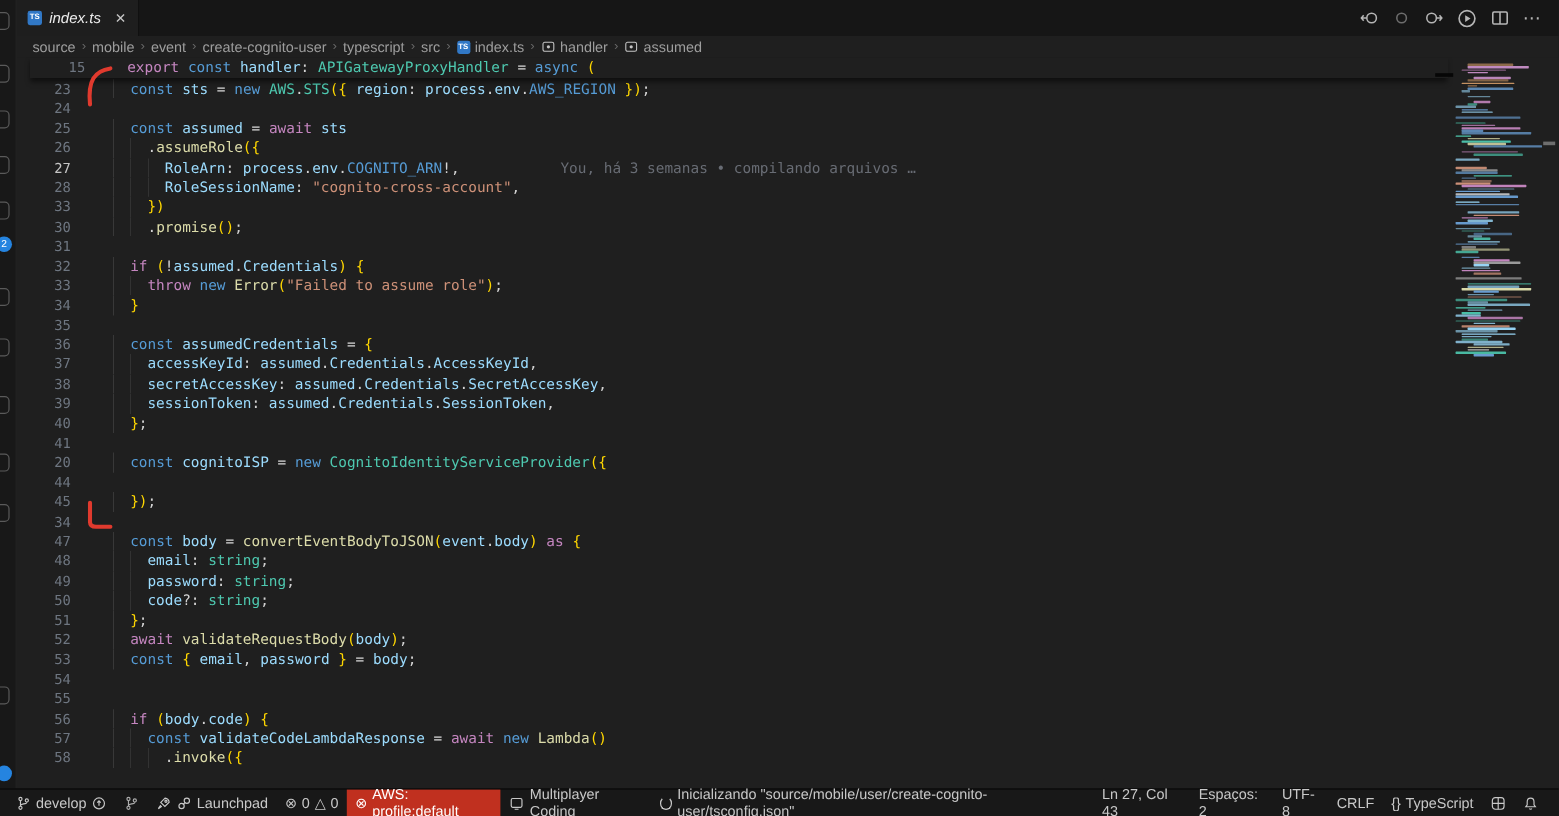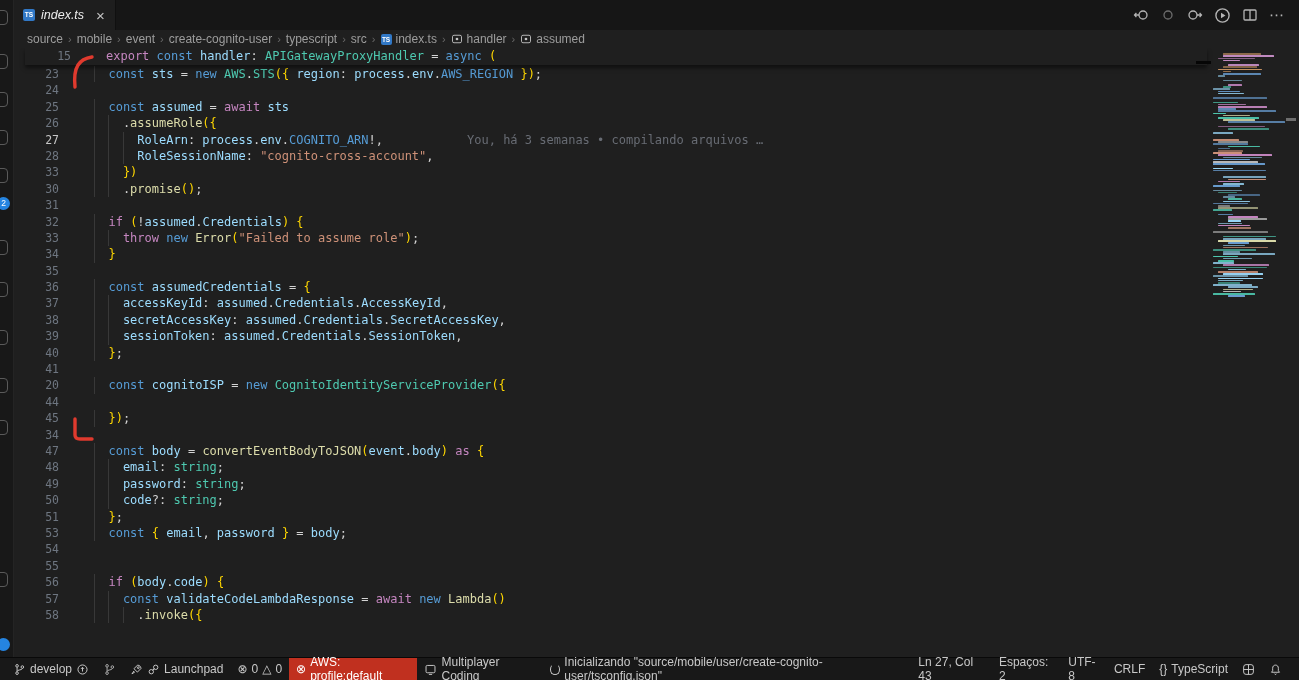--- a/index.html
+++ b/index.html
@@ -205,20 +205,21 @@
       <div class="code-line"><span class="ln">41</span><span class="ctext"></span></div>
       <div class="code-line"><span class="ln">20</span><span class="ctext"><span class="tk-ind"></span><span class="tk-st">const </span><span class="tk-vr">cognitoISP</span><span class="tk-pn"> = </span><span class="tk-st">new </span><span class="tk-ty">CognitoIdentityServiceProvider</span><span class="tk-br">({</span></span></div>
       <div class="code-line"><span class="ln">44</span></div>
       <div class="code-line"><span class="ln">45</span><span class="ctext"><span class="tk-ind"></span><span class="tk-br">})</span><span class="tk-pn">;</span></span></div>
       <div class="code-line"><span class="ln">34</span><span class="ctext"></span></div>
       <div class="code-line"><span class="ln">47</span><span class="ctext"><span class="tk-ind"></span><span class="tk-st">const </span><span class="tk-vr">body</span><span class="tk-pn"> = </span><span class="tk-fn">convertEventBodyToJSON</span><span class="tk-br">(</span><span class="tk-vr">event</span><span class="tk-pn">.</span><span class="tk-vr">body</span><span class="tk-br">)</span><span class="tk-kw"> as </span><span class="tk-br">{</span></span></div>
       <div class="code-line"><span class="ln">48</span><span class="ctext"><span class="tk-ind"></span><span class="tk-ind"></span><span class="tk-vr">email</span><span class="tk-pn">: </span><span class="tk-ty">string</span><span class="tk-pn">;</span></span></div>
       <div class="code-line"><span class="ln">49</span><span class="ctext"><span class="tk-ind"></span><span class="tk-ind"></span><span class="tk-vr">password</span><span class="tk-pn">: </span><span class="tk-ty">string</span><span class="tk-pn">;</span></span></div>
       <div class="code-line"><span class="ln">50</span><span class="ctext"><span class="tk-ind"></span><span class="tk-ind"></span><span class="tk-vr">code</span><span class="tk-pn">?: </span><span class="tk-ty">string</span><span class="tk-pn">;</span></span></div>
       <div class="code-line"><span class="ln">51</span><span class="ctext"><span class="tk-ind"></span><span class="tk-br">}</span><span class="tk-pn">;</span></span></div>
+      <div class="code-line"><span class="ln">52</span><span class="ctext"><span class="tk-ind"></span><span class="tk-kw">await </span><span class="tk-fn">validateRequestBody</span><span class="tk-br">(</span><span class="tk-vr">body</span><span class="tk-br">)</span><span class="tk-pn">;</span></span></div>
       <div class="code-line"><span class="ln">53</span><span class="ctext"><span class="tk-ind"></span><span class="tk-st">const </span><span class="tk-br">{</span><span class="tk-vr"> email</span><span class="tk-pn">,</span><span class="tk-vr"> password</span><span class="tk-pln"> </span><span class="tk-br">}</span><span class="tk-pn"> = </span><span class="tk-vr">body</span><span class="tk-pn">;</span></span></div>
       <div class="code-line"><span class="ln">54</span><span class="ctext"></span></div>
       <div class="code-line"><span class="ln">55</span><span class="ctext"></span></div>
       <div class="code-line"><span class="ln">56</span><span class="ctext"><span class="tk-ind"></span><span class="tk-kw">if </span><span class="tk-br">(</span><span class="tk-vr">body</span><span class="tk-pn">.</span><span class="tk-vr">code</span><span class="tk-br">)</span><span class="tk-pln"> </span><span class="tk-br">{</span></span></div>
       <div class="code-line"><span class="ln">57</span><span class="ctext"><span class="tk-ind"></span><span class="tk-ind"></span><span class="tk-st">const </span><span class="tk-vr">validateCodeLambdaResponse</span><span class="tk-pn"> = </span><span class="tk-kw">await </span><span class="tk-st">new </span><span class="tk-fn">Lambda</span><span class="tk-br">()</span></span></div>
       <div class="code-line"><span class="ln">58</span><span class="ctext"><span class="tk-ind"></span><span class="tk-ind"></span><span class="tk-ind"></span><span class="tk-pn">.</span><span class="tk-fn">invoke</span><span class="tk-br">({</span></span></div>
     </div>
   <div class="minimap" id="minimap">
       <div class="mm-line" style="top: 2.2px; left: 12px; width: 38.4722px; background: rgb(209, 154, 102); opacity: 0.62;"></div>
       <div class="mm-line" style="top: 4.4px; left: 12px; width: 51.1147px; background: rgb(192, 138, 192); opacity: 1;"></div>

